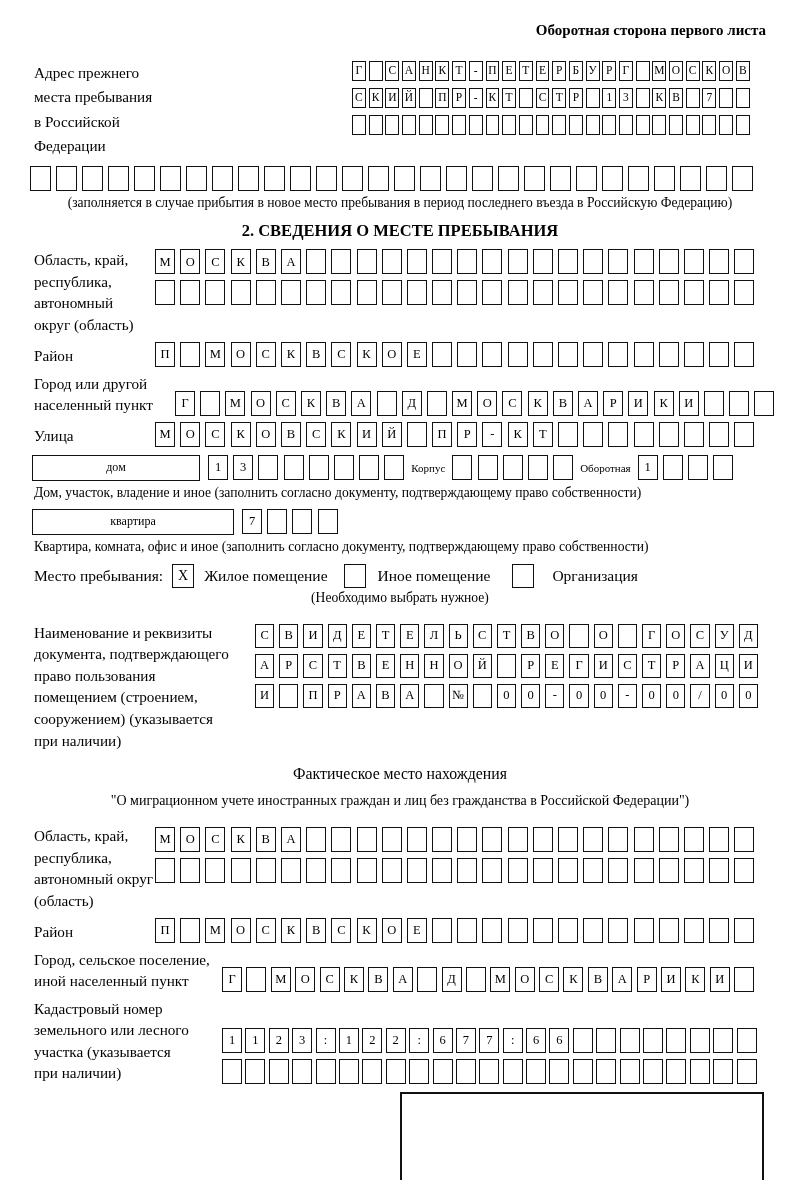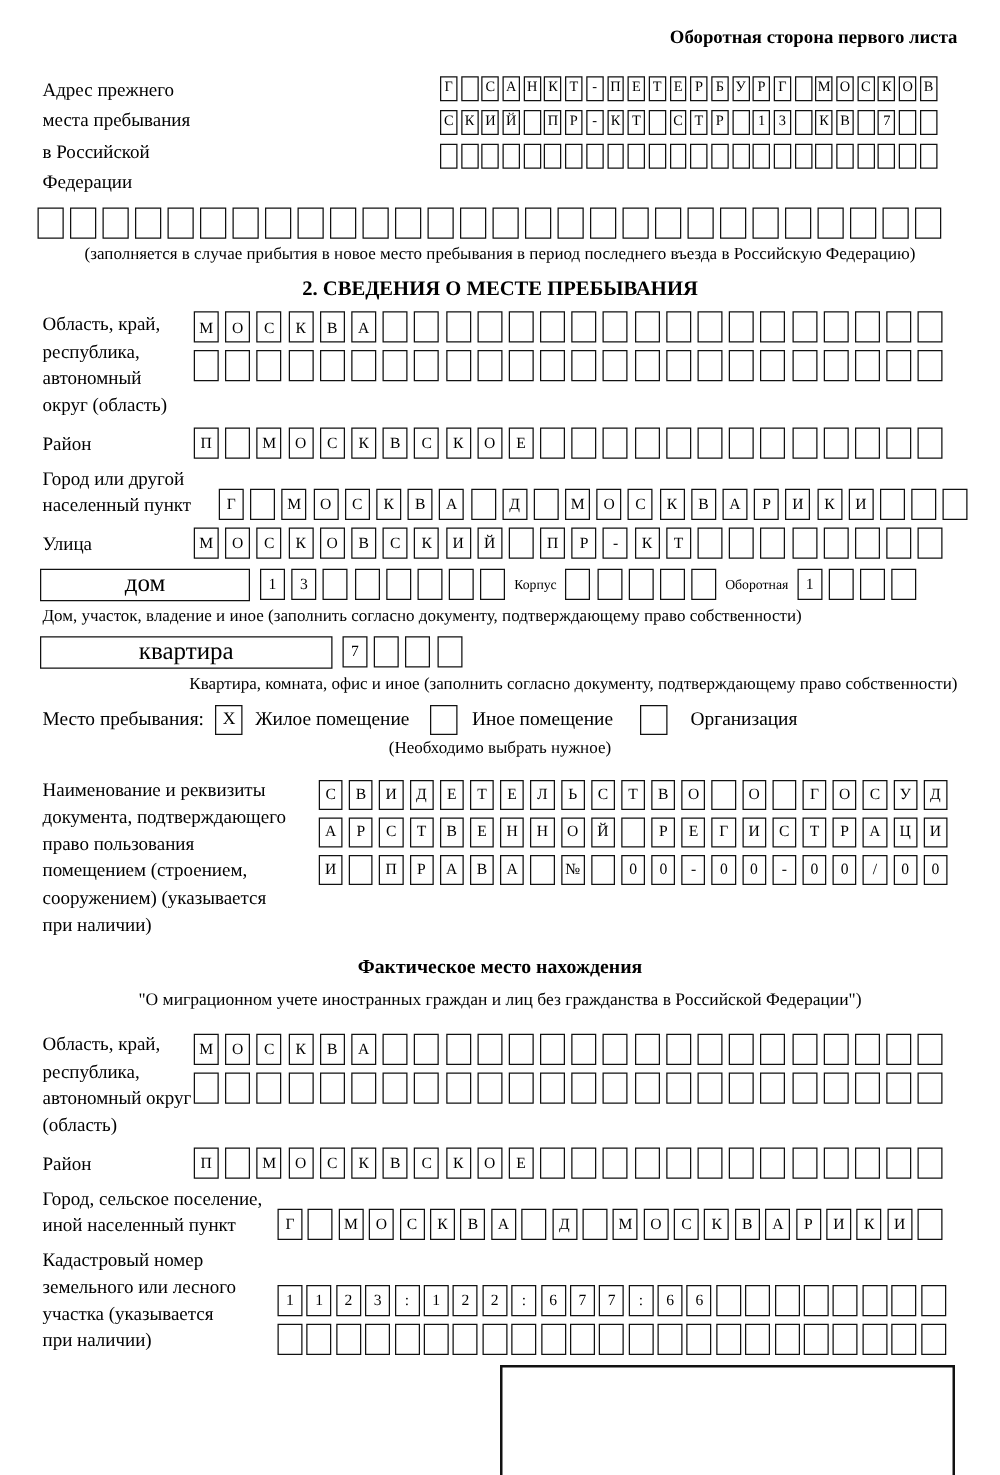--- a/index.html
+++ b/index.html
@@ -39,32 +39,32 @@
   .caption { text-align:center; font-size:13.6px; margin:2px 0 0 0; }
   .h2 { text-align:center; font-weight:bold; font-size:16.5px; margin:10px 0 8px 0; }
 
   .mt6 { margin-top:6px;align-items:flex-end; } .mt8 { margin-top:16px; }
   .w120 { width:121px; } .w140 { width:141px; } .w188 { width:188px; } .w221 { width:221px; }
   .rows-g6 { gap:6px; }
 
   .wbox {
     border:1.6px solid #111; height:26px;
     display:flex; align-items:center; justify-content:center;
-    font-size:20px; flex-shrink:0;
+    font-size:12px; flex-shrink:0;
   }
   .houserow { margin-top:8px; align-items:center; margin-left:-2px; }
   .inlbl { font-size:11px; margin:0 7px; white-space:nowrap; }
 
   .stayrow { margin-top:9px; align-items:center; font-size:15.5px; }
   .chk {
     border:1.6px solid #111; width:22px; height:24px; flex-shrink:0;
     display:inline-flex; align-items:center; justify-content:center; font-size:14px;
   }
 
-  .t3 { text-align:center; font-weight:bold; font-size:15.8px; margin:14px 0 10px 0; }
+  .t3 { text-align:center; font-weight:normal; font-size:15.8px; margin:14px 0 10px 0; }
   .note { text-align:center; font-size:14px; margin-top:3px; }
 
   .stamp {
     border:2px solid #111; width:364px; height:175px;
     margin:8px 0 0 366px;
   }
 </style>
 </head>
 <body>
 
@@ -368,29 +368,29 @@
     <div class="grid g-s2">
         <span class="cell">1</span>
         <span class="cell"></span>
         <span class="cell"></span>
         <span class="cell"></span>
       </div>
   </div>
   <div class="caption" style="text-align:left;margin-top:4px">Дом, участок, владение и иное (заполнить согласно документу, подтверждающему право собственности)</div>
 
   <div class="frow houserow">
-    <div class="wbox" style="width:234px">квартира</div>
+    <div class="wbox" style="width:202px">квартира</div>
     <div class="grid g-s2" style="margin-left:8px">
         <span class="cell">7</span>
         <span class="cell"></span>
         <span class="cell"></span>
         <span class="cell"></span>
       </div>
   </div>
-  <div class="caption" style="text-align:right;margin-top:4px">Квартира, комната, офис и иное (заполнить согласно документу, подтверждающему право собственности)</div>
+  <div class="caption" style="text-align:left;margin-top:4px">Квартира, комната, офис и иное (заполнить согласно документу, подтверждающему право собственности)</div>
 
   <div class="frow stayrow">
     <div>Место пребывания:</div>
     <div class="chk" style="margin-left:9px">X</div>
     <div style="margin-left:10px">Жилое помещение</div>
     <div class="chk" style="margin-left:16px"></div>
     <div style="margin-left:12px">Иное помещение</div>
     <div class="chk" style="margin-left:22px"></div>
     <div style="margin-left:18px">Организация</div>
   </div>

